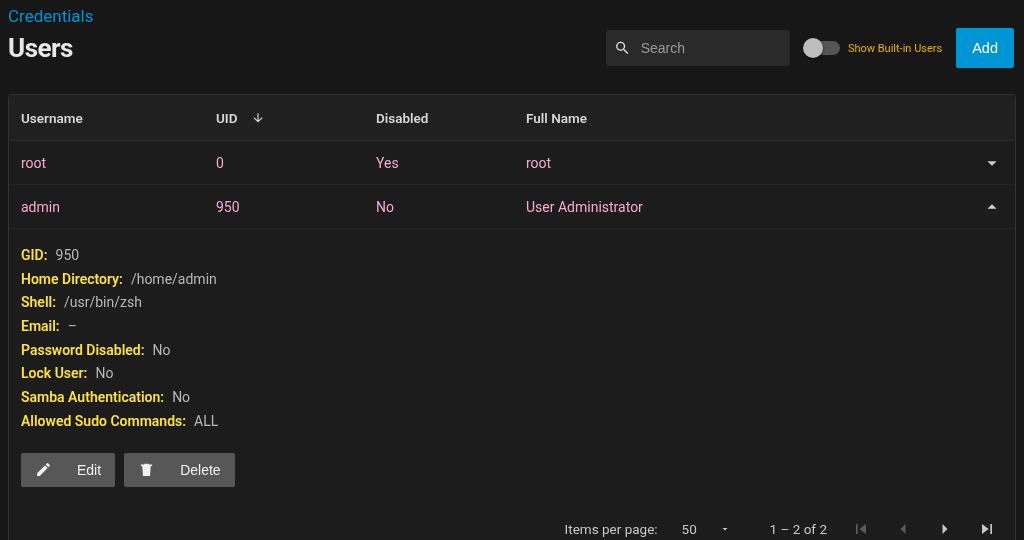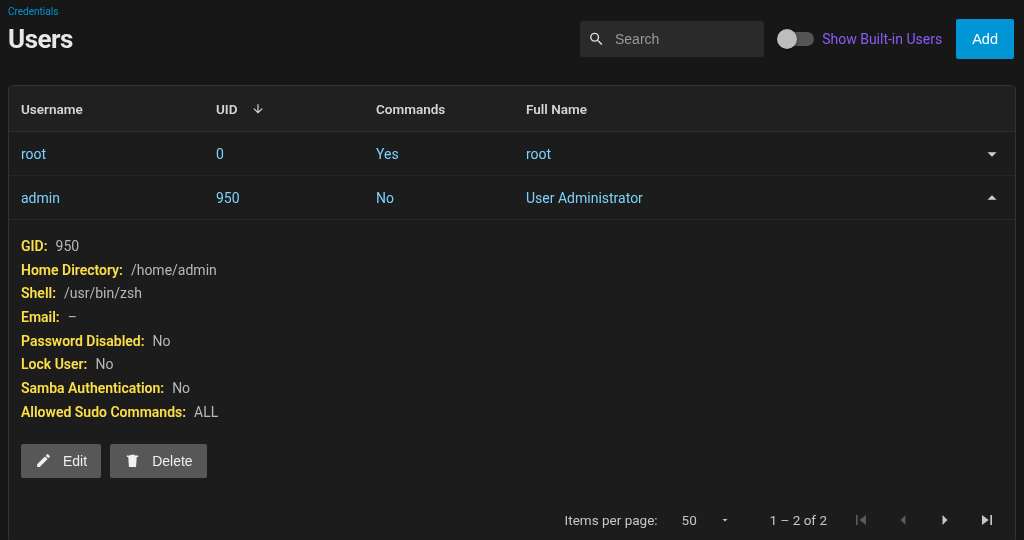--- a/index.html
+++ b/index.html
@@ -8,21 +8,21 @@
     background: #171717;
     color: #cccccc;
     font-family: -apple-system, BlinkMacSystemFont, "Segoe UI", Roboto, Arial, sans-serif;
     font-size: 14px;
     overflow: hidden;
   }
   a.breadcrumb {
     display: inline-block;
     margin: 6px 0 2px 8px;
     color: #0095d5;
-    font-size: 10px;
+    font-size: 17px;
     text-decoration: none;
   }
   .header-bar {
     display: flex;
     align-items: center;
     padding: 0 10px 14px 8px;
   }
   .page-title {
     font-size: 26px;
     font-weight: 700;
@@ -66,21 +66,21 @@
     cursor: pointer;
   }
   .toggle .knob {
     position: absolute;
     left: -3px; top: -3px;
     width: 20px; height: 20px;
     background: #bdbdbd;
     border-radius: 50%;
     box-shadow: 0 1px 3px rgba(0,0,0,.5);
   }
-  .toggle-label { color: #8b5cf6; font-size: 14px; text-align: right; }
+  .toggle-label { color: #eab308; font-size: 11px; text-align: right; }
   .add-btn {
     background: #0095d5;
     color: #fff;
     border: none;
     height: 40px;
     padding: 0 16px;
     font-size: 14.5px;
     border-radius: 2px;
     cursor: pointer;
   }
@@ -104,37 +104,37 @@
     color: #d6d6d6;
     font-weight: 600;
     font-size: 13.5px;
   }
   .thead .sort {
     display: inline-flex; gap: 13px; align-items: center; cursor: pointer;
   }
   .trow {
     height: 44px;
     border-bottom: 1px solid #262626;
-    color: #7dd3fc;
+    color: #f9a8d4;
   }
   .trow:last-of-type { border-bottom: none; }
   .exp-cell { display: flex; justify-content: flex-end; }
   .chev { fill: #cfcfcf; cursor: pointer; }
   .details {
     padding: 16px 12px 18px 12px;
     color: #c9c9c9;
     font-size: 14px;
     line-height: 1.55;
   }
   .details .kv { display: flex; gap: 8px; margin-bottom: 2px; }
   .details .kv .k { color: #fde047; font-weight: 600; }
   .details .kv .v { color: #b8b8b8; }
   .detail-actions { display: flex; gap: 9px; margin-top: 20px; }
   .gbtn {
-    display: inline-flex; align-items: center; gap: 11px;
+    display: inline-flex; align-items: center; gap: 25px;
     background: #575757;
     color: #f0f0f0;
     border: none;
     height: 34px;
     padding: 0 14px;
     border-radius: 2px;
     font-size: 14px;
     cursor: pointer;
   }
   .gbtn svg { fill: #f0f0f0; }
@@ -187,21 +187,21 @@
 <div class="card">
 
   <div class="thead">
     <div>Username</div>
     <div class="sort">
       <span>UID</span>
       <svg width="14" height="14" viewBox="0 0 24 24" fill="#d6d6d6">
           <path d="M11 4h2v12l5.5-5.5 1.42 1.42L12 19.84l-7.92-7.92L5.5 10.5 11 16z"></path>
         </svg>
     </div>
-    <div>Commands</div>
+    <div>Disabled</div>
     <div>Full Name</div>
     <div></div>
   </div>
 
   <div class="trow">
     <div>root</div>
     <div>0</div>
     <div>Yes</div>
     <div>root</div>
     <div class="exp-cell">

